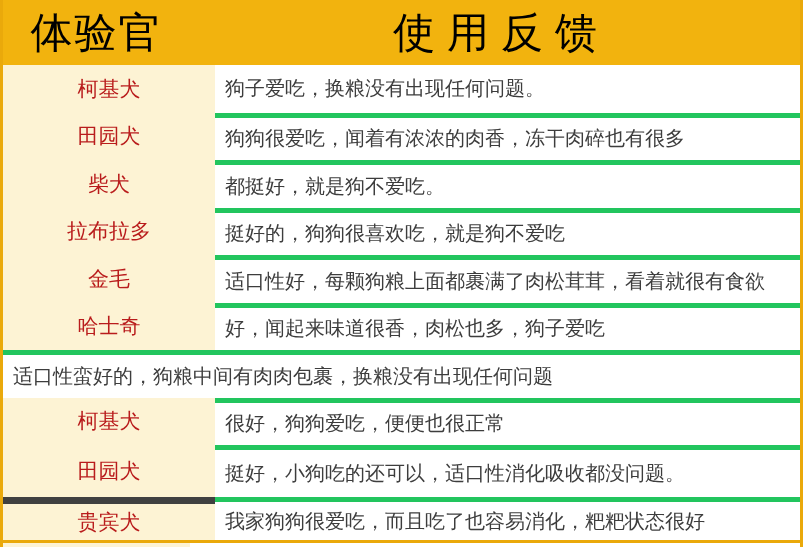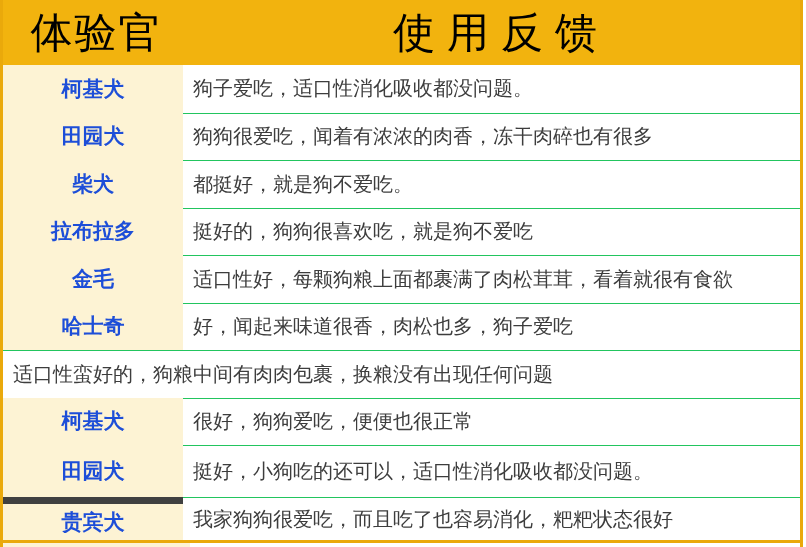--- a/index.html
+++ b/index.html
@@ -44,44 +44,44 @@
   .header-cell.col-feedback { flex: 1; letter-spacing: 12px; padding-left: 12px; }
   
   .body-rows { display: flex; flex-direction: column; }
   .row {
     display: flex;
     height: 47.5px;
   }
   .row:nth-child(9)  { height: 52px; }
   .row:nth-child(10) { height: 43px; }
   .cell-reviewer {
-    width: 180px;
+    width: 212px;
     background: #fdf3d4;
     display: flex;
     align-items: center;
     justify-content: center;
-    font-weight: 700;
+    font-weight: 400;
     font-size: 21px;
-    color: #1d4ed8;
+    color: #b91c1c;
     box-sizing: border-box;
   }
   .cell-feedback {
     flex: 1;
     background: #ffffff;
     display: flex;
     align-items: center;
     padding-left: 10px;
     font-size: 20px;
     color: #3d3d3d;
     box-sizing: border-box;
     white-space: nowrap;
     overflow: hidden;
   }
   
-  .row + .row .cell-feedback { border-top: 1px solid #22c55e; }
+  .row + .row .cell-feedback { border-top: 5px solid #22c55e; }
   
   .row:nth-child(10) .cell-reviewer { border-top: 7px solid #404040; }
   
   .bottom-border {
     height: 3px;
     background: #eaa90b;
   }
   .bottom-strip {
     display: flex;
     height: 4px;
@@ -96,21 +96,21 @@
   <div class="table-wrap">
 
     <div class="header-row">
       <div class="header-cell col-reviewer">体验官</div>
       <div class="header-cell col-feedback">使用反馈</div>
     </div>
 
     <div class="body-rows">
   <div class="row">
     <div class="cell-reviewer">柯基犬</div>
-    <div class="cell-feedback">狗子爱吃，适口性消化吸收都没问题。</div>
+    <div class="cell-feedback">狗子爱吃，换粮没有出现任何问题。</div>
   </div>
 
   <div class="row">
     <div class="cell-reviewer">田园犬</div>
     <div class="cell-feedback">狗狗很爱吃，闻着有浓浓的肉香，冻干肉碎也有很多</div>
   </div>
 
   <div class="row">
     <div class="cell-reviewer">柴犬</div>
     <div class="cell-feedback">都挺好，就是狗不爱吃。</div>

